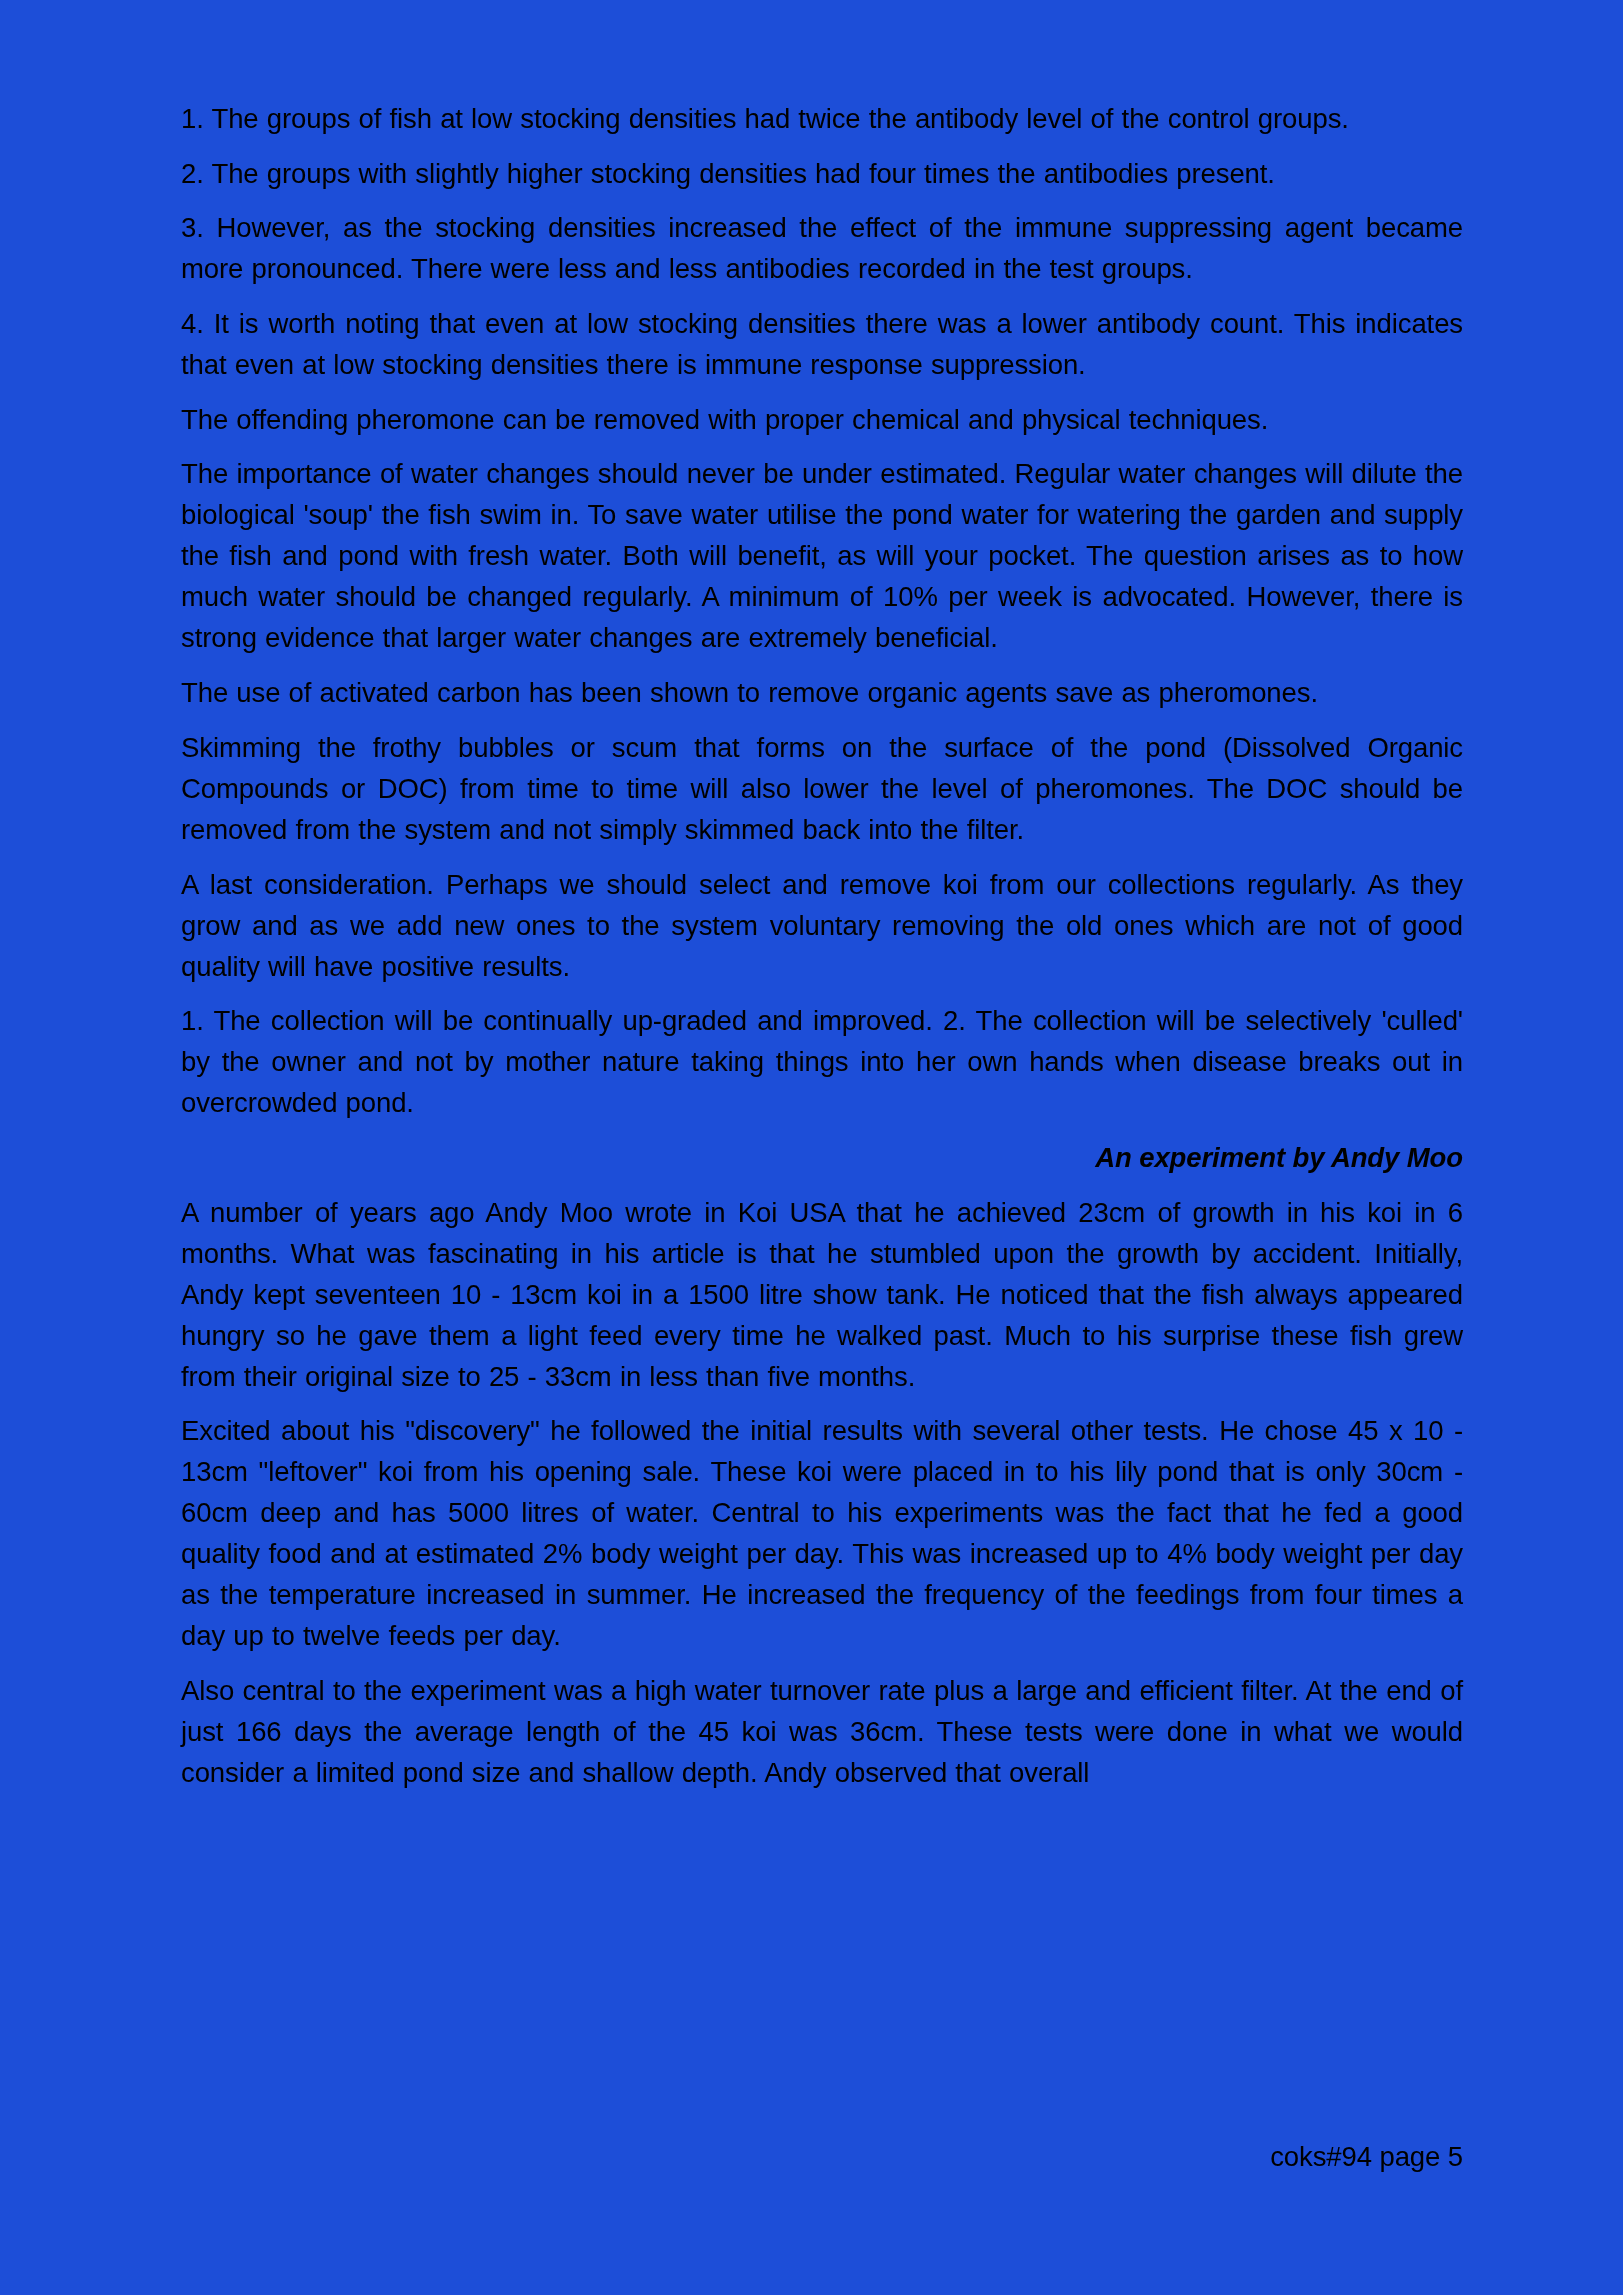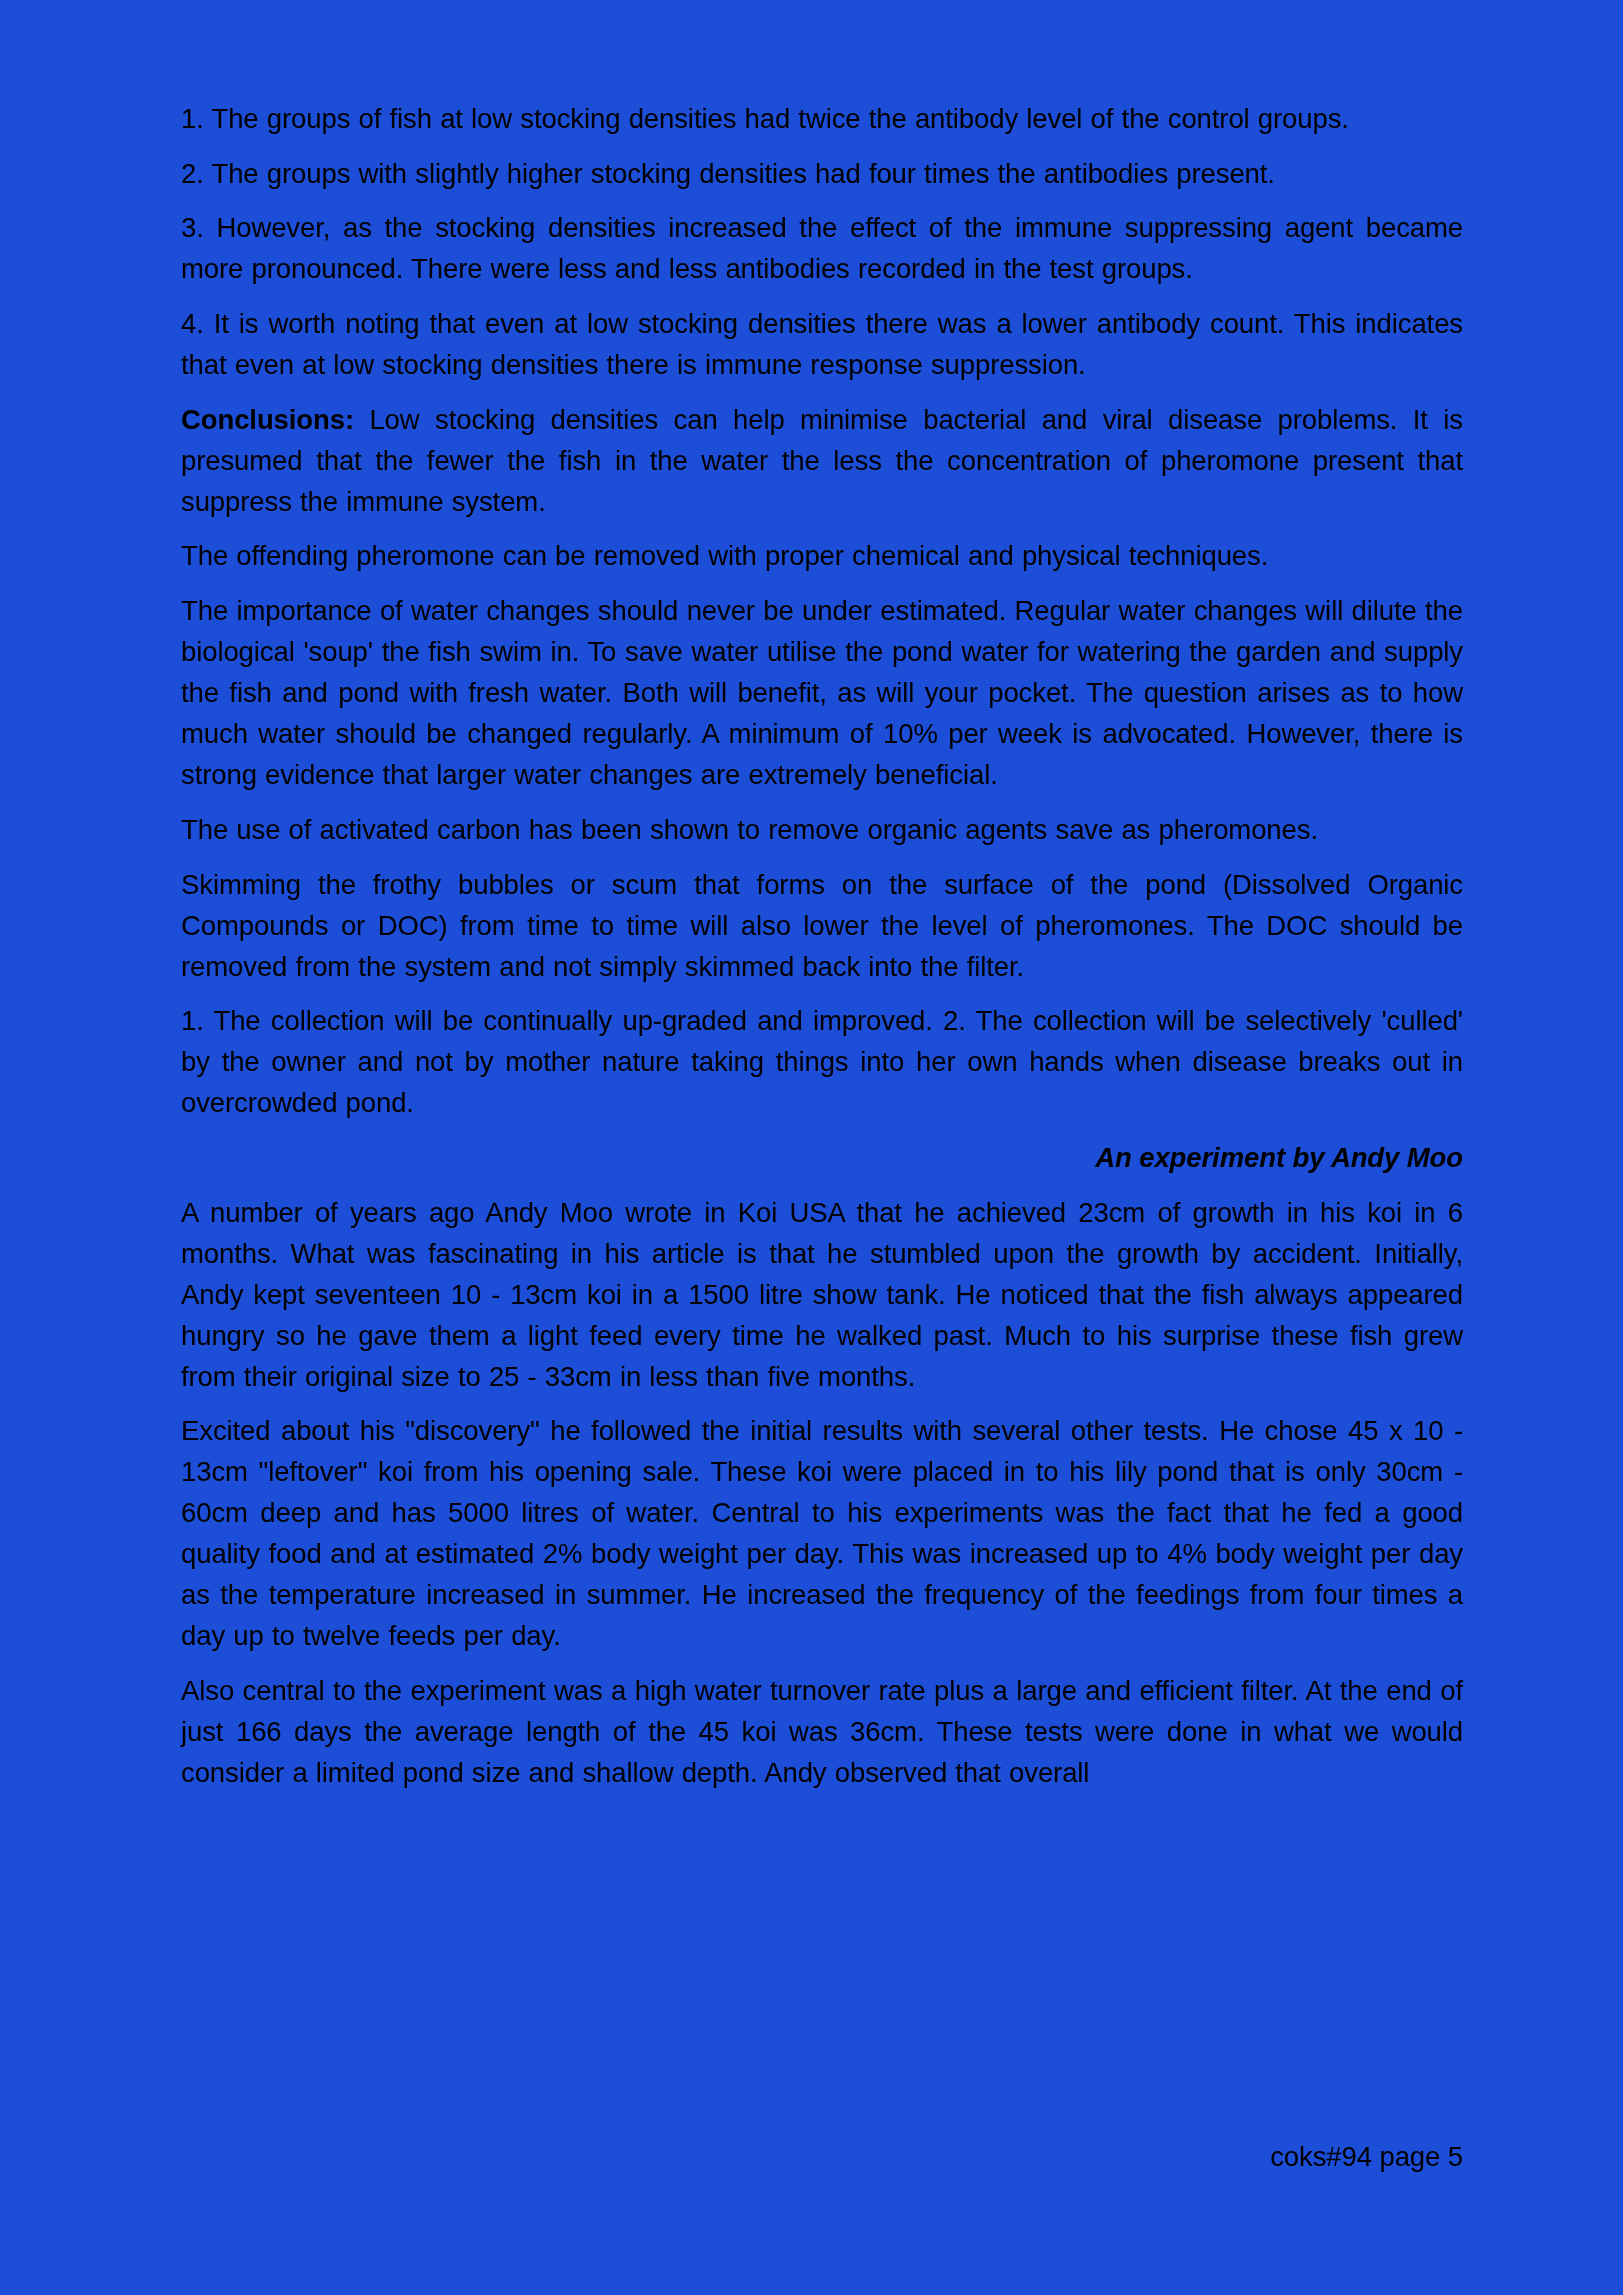--- a/index.html
+++ b/index.html
@@ -60,31 +60,31 @@
   <div class="text-block">
 
     <p class="para">1. The groups of fish at low stocking densities had twice the antibody level of the control groups.</p>
 
     <p class="para">2. The groups with slightly higher stocking densities had four times the antibodies present.</p>
 
     <p class="para">3. However, as the stocking densities increased the effect of the immune suppressing agent became more pronounced. There were less and less antibodies recorded in the test groups.</p>
 
     <p class="para">4. It is worth noting that even at low stocking densities there was a lower antibody count. This indicates that even at low stocking densities there is immune response suppression.</p>
 
-    <p class="para"><span class="lead">Conclusions:</span><span> Low stocking densities can help minimise bacterial and viral disease problems. It is presumed that the fewer the fish in the water the less the concentration of pheromone present that suppress the immune system.</span></p>
 
 
     <p class="para">The offending pheromone can be removed with proper chemical and physical techniques.</p>
 
     <p class="para">The importance of water changes should never be under estimated. Regular water changes will dilute the biological 'soup' the fish swim in. To save water utilise the pond water for watering the garden and supply the fish and pond with fresh water. Both will benefit, as will your pocket. The question arises as to how much water should be changed regularly. A minimum of 10% per week is advocated. However, there is strong evidence that larger water changes are extremely beneficial.</p>
 
     <p class="para">The use of activated carbon has been shown to remove organic agents save as pheromones.</p>
 
     <p class="para">Skimming the frothy bubbles or scum that forms on the surface of the pond (Dissolved Organic Compounds or DOC) from time to time will also lower the level of pheromones. The DOC should be removed from the system and not simply skimmed back into the filter.</p>
 
+    <p class="para">A last consideration. Perhaps we should select and remove koi from our collections regularly. As they grow and as we add new ones to the system voluntary removing the old ones which are not of good quality will have positive results.</p>
 
     <p class="para">1. The collection will be continually up-graded and improved. 2. The collection will be selectively 'culled' by the owner and not by mother nature taking things into her own hands when disease breaks out in overcrowded pond.</p>
 
     <p class="section-heading">An experiment by Andy Moo</p>
 
     <p class="para">A number of years ago Andy Moo wrote in Koi USA that he achieved 23cm of growth in his koi in 6 months. What was fascinating in his article is that he stumbled upon the growth by accident. Initially, Andy kept seventeen 10 - 13cm koi in a 1500 litre show tank. He noticed that the fish always appeared hungry so he gave them a light feed every time he walked past. Much to his surprise these fish grew from their original size to 25 - 33cm in less than five months.</p>
 
     <p class="para">Excited about his "discovery" he followed the initial results with several other tests. He chose 45 x 10 - 13cm "leftover" koi from his opening sale. These koi were placed in to his lily pond that is only 30cm - 60cm deep and has 5000 litres of water. Central to his experiments was the fact that he fed a good quality food and at estimated 2% body weight per day. This was increased up to 4% body weight per day as the temperature increased in summer. He increased the frequency of the feedings from four times a day up to twelve feeds per day.</p>
 
     <p class="para">Also central to the experiment was a high water turnover rate plus a large and efficient filter. At the end of just 166 days the average length of the 45 koi was 36cm. These tests were done in what we would consider a limited pond size and shallow depth. Andy observed that overall</p>

